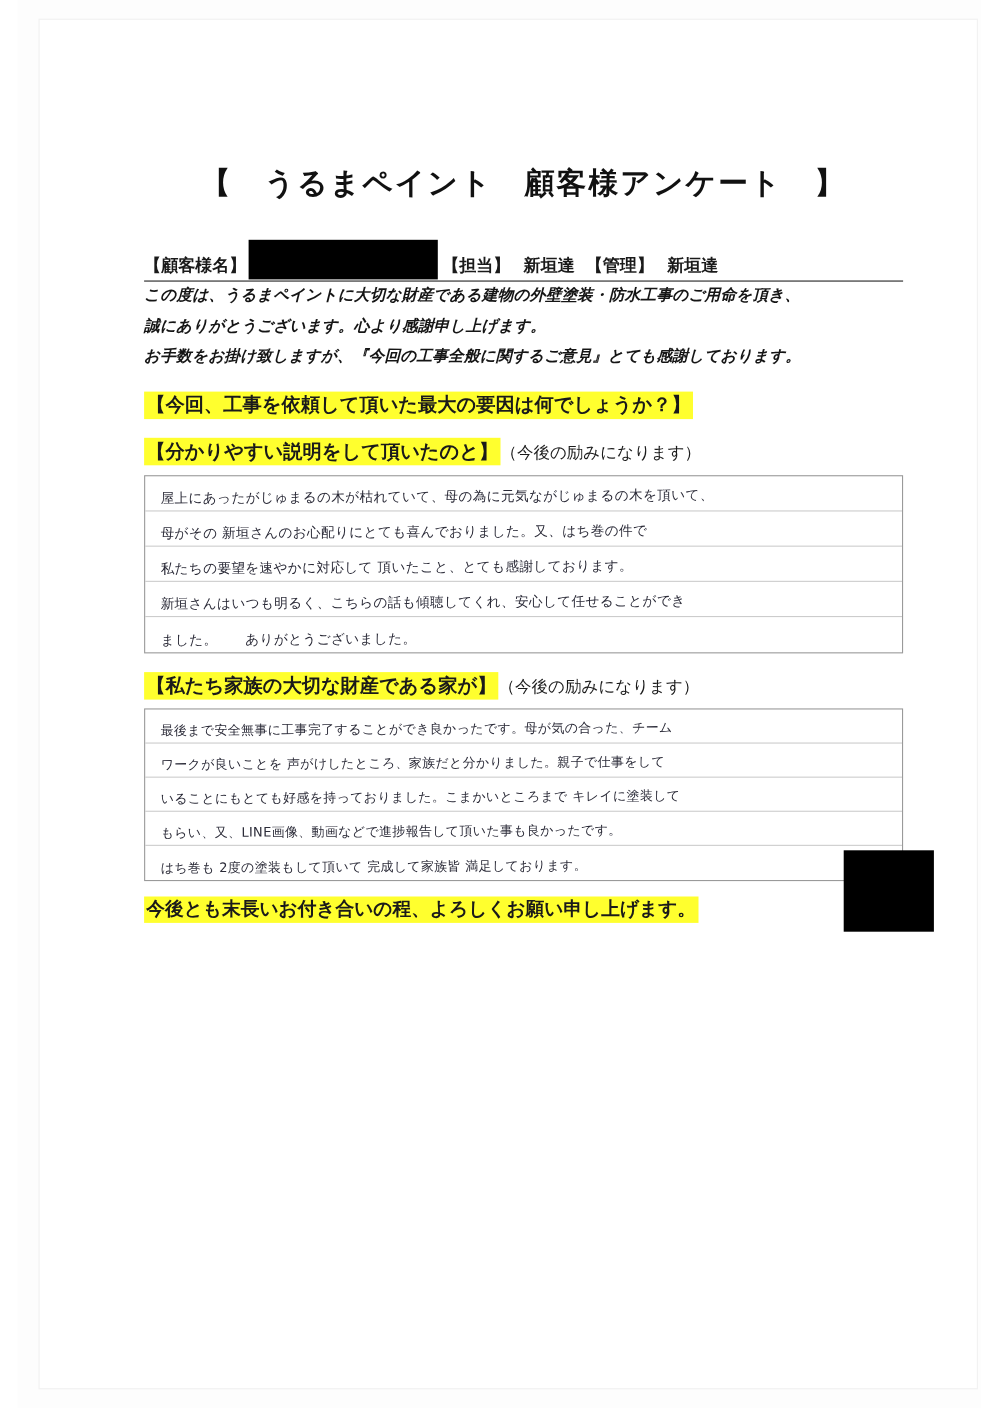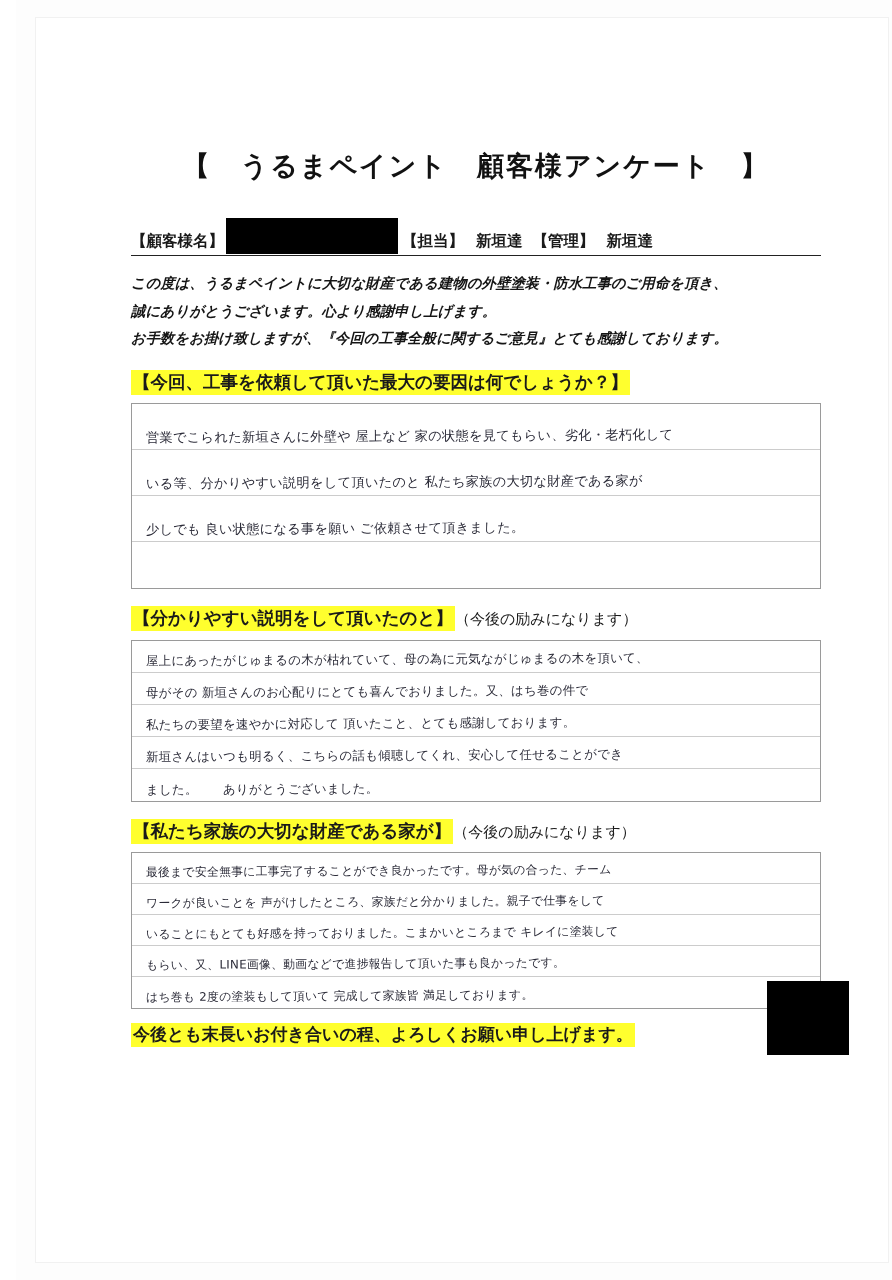--- a/index.html
+++ b/index.html
@@ -48,21 +48,20 @@
     color: #111;
     font-family: "Liberation Serif", "DejaVu Serif", serif;
   }
 
   
   .meta-row {
     display: flex;
     align-items: flex-end;
     border-bottom: 1.5px solid #222;
     padding-bottom: 3px;
-    margin-bottom: 14px;
     font-size: 15.5px;
     font-weight: bold;
   }
   .meta-label { white-space: nowrap; }
   .redacted-name {
     display: inline-block;
     background: #000;
     width: 172px;
     height: 36px;
     margin: 0 4px -2px 2px;
@@ -172,34 +171,20 @@
 
       <div class="intro">
         <p>この度は、うるまペイントに大切な財産である建物の外壁塗装・防水工事のご用命を頂き、</p>
         <p>誠にありがとうございます。心より感謝申し上げます。</p>
         <p>お手数をお掛け致しますが、『今回の工事全般に関するご意見』とても感謝しております。</p>
       </div>
 
       <div class="section-head">
         <span class="hl">【今回、工事を依頼して頂いた最大の要因は何でしょうか？】</span>
       </div>
-      <div class="answer-box box-a">
-        <div class="rule">
-            <span class="hand">営業でこられた新垣さんに外壁や 屋上など 家の状態を見てもらい、劣化・老朽化して</span>
-          </div>
-        <div class="rule">
-            <span class="hand">いる等、分かりやすい説明をして頂いたのと 私たち家族の大切な財産である家が</span>
-          </div>
-        <div class="rule">
-            <span class="hand">少しでも 良い状態になる事を願い ご依頼させて頂きました。</span>
-          </div>
-        <div class="rule">
-            <span class="hand"></span>
-          </div>
-      </div>
 
       <div class="section-head">
         <span class="hl">【分かりやすい説明をして頂いたのと】</span><span class="suffix">（今後の励みになります）</span>
       </div>
       <div class="answer-box box-b">
         <div class="rule">
             <span class="hand small">屋上にあったがじゅまるの木が枯れていて、母の為に元気ながじゅまるの木を頂いて、</span>
           </div>
         <div class="rule">
             <span class="hand small">母がその 新垣さんのお心配りにとても喜んでおりました。又、はち巻の件で</span>

